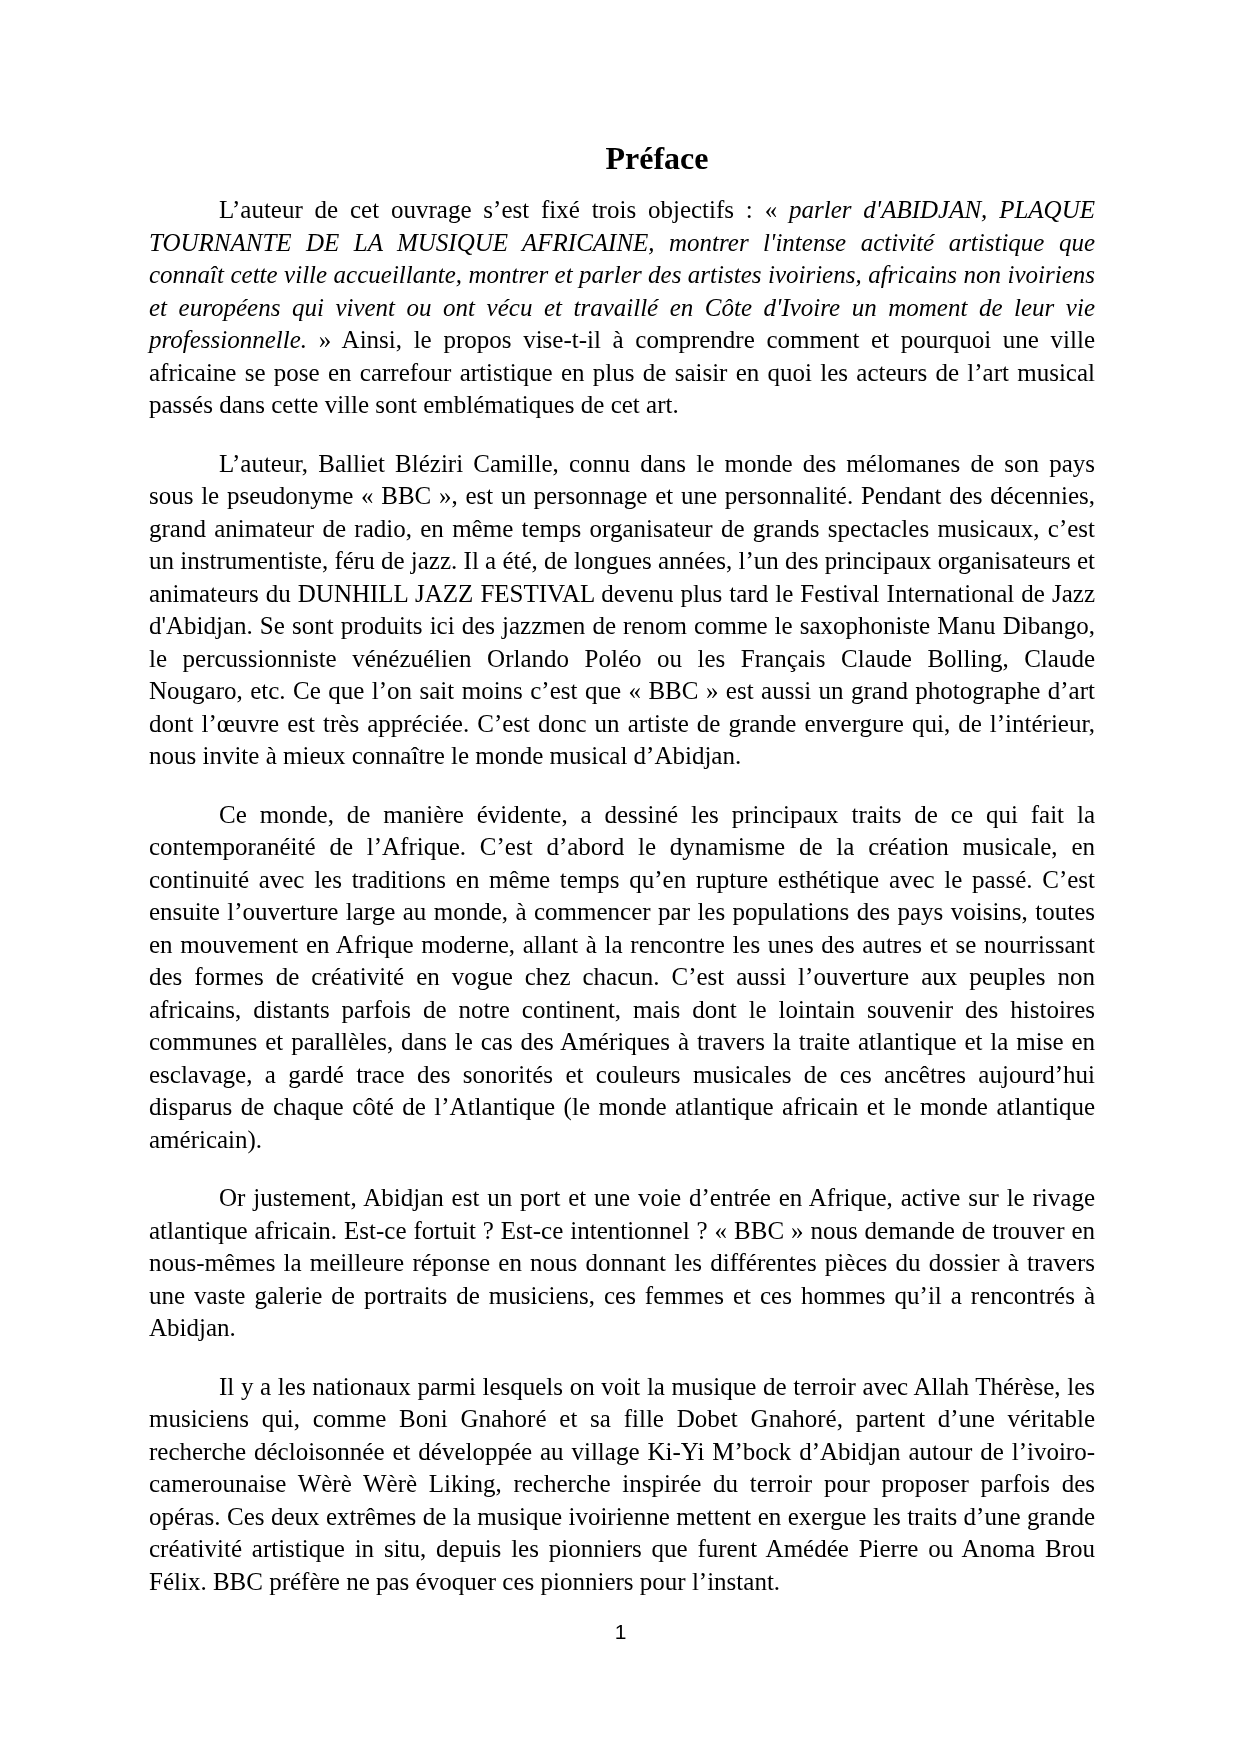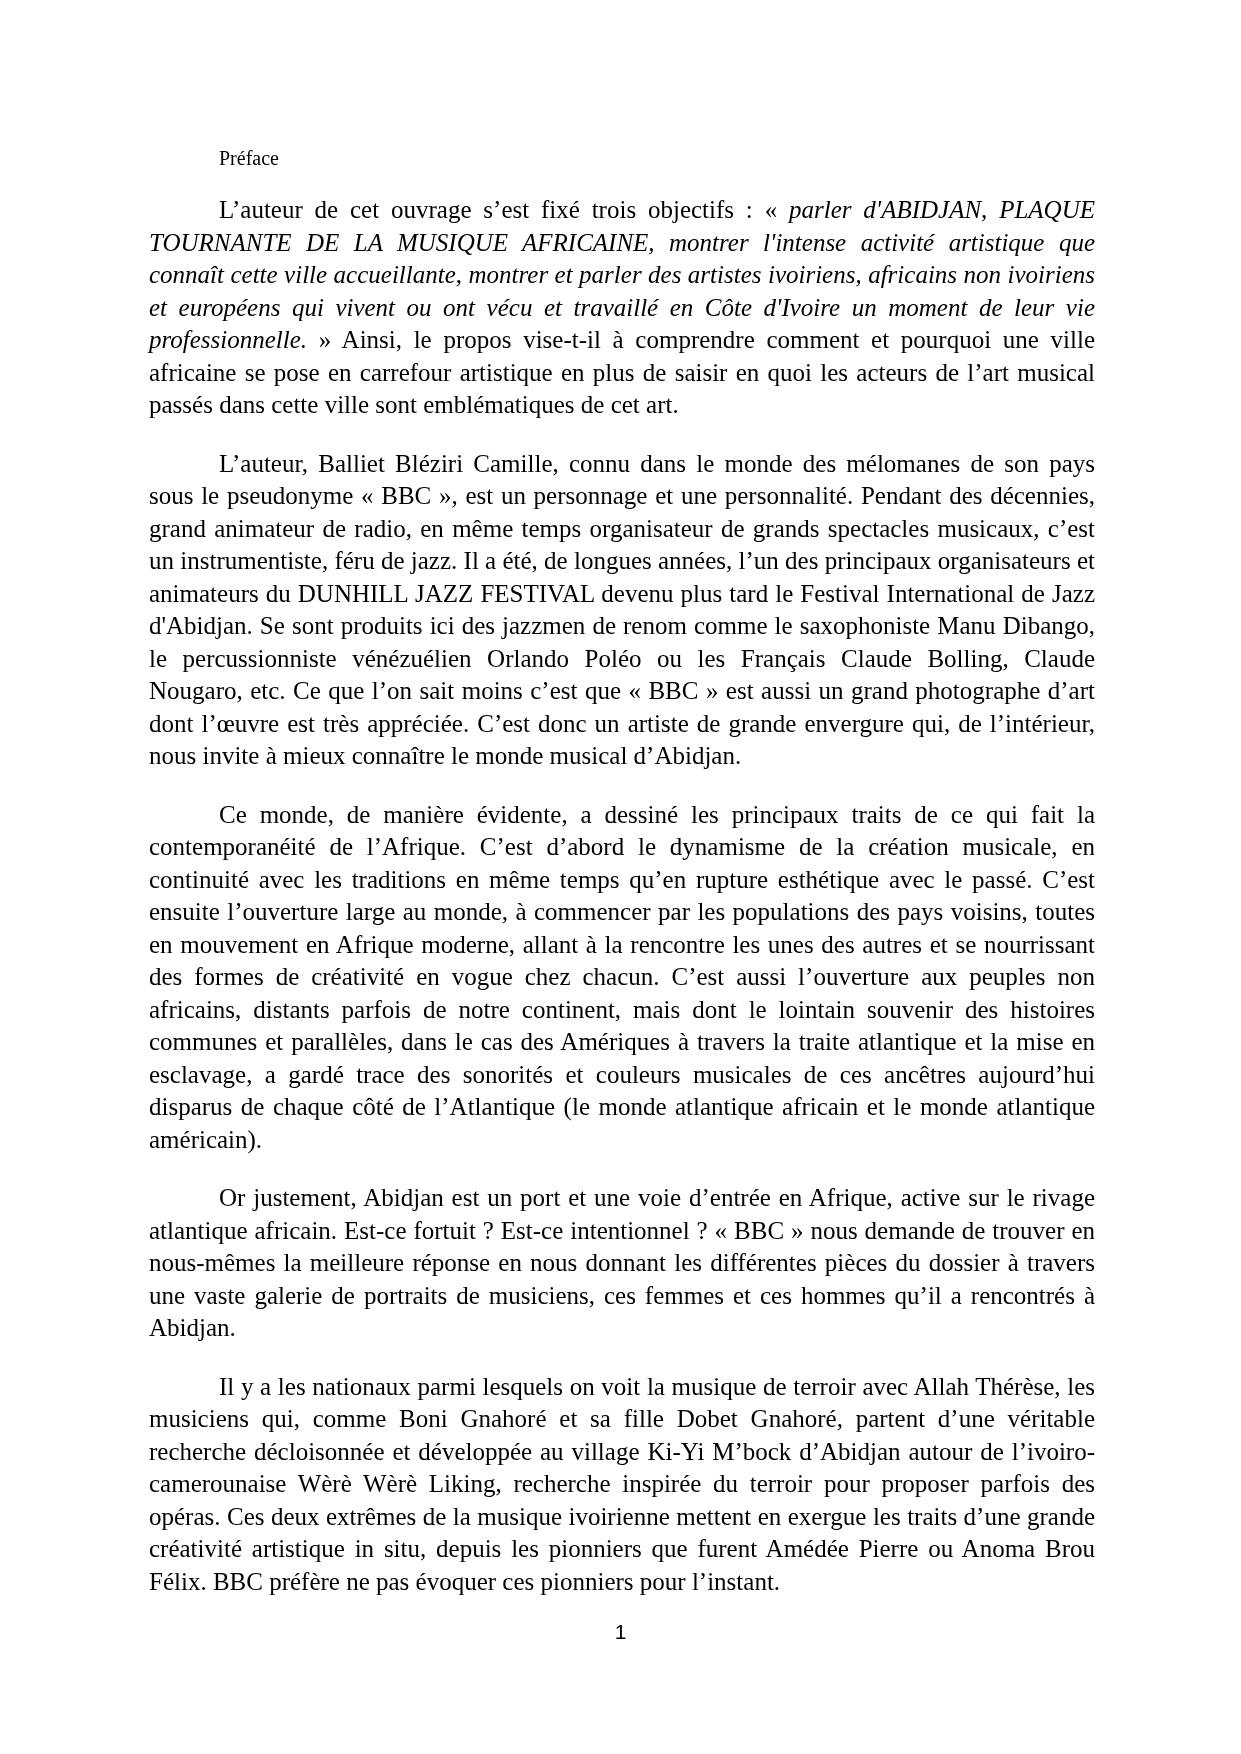--- a/index.html
+++ b/index.html
@@ -14,22 +14,23 @@
     height: 1754px;
     background: #ffffff;
     box-sizing: border-box;
     padding: 140px 146px 0 149px;
     font-family: "Liberation Serif", "DejaVu Serif", serif;
     font-size: 25px;
     color: #000000;
     overflow: hidden;
   }
   .doc-title {
-    font-size: 20px;
-    font-weight: normal;
+    font-size: 32px;
+    font-weight: bold;
+    text-align: center;
     
     padding-left: 70px;
     margin: 0 0 18px 0;
     line-height: 36px;
   }
   .content p {
     margin: 0 0 26px 0;
     text-align: justify;
     text-indent: 70px;
     line-height: 32.5px;

